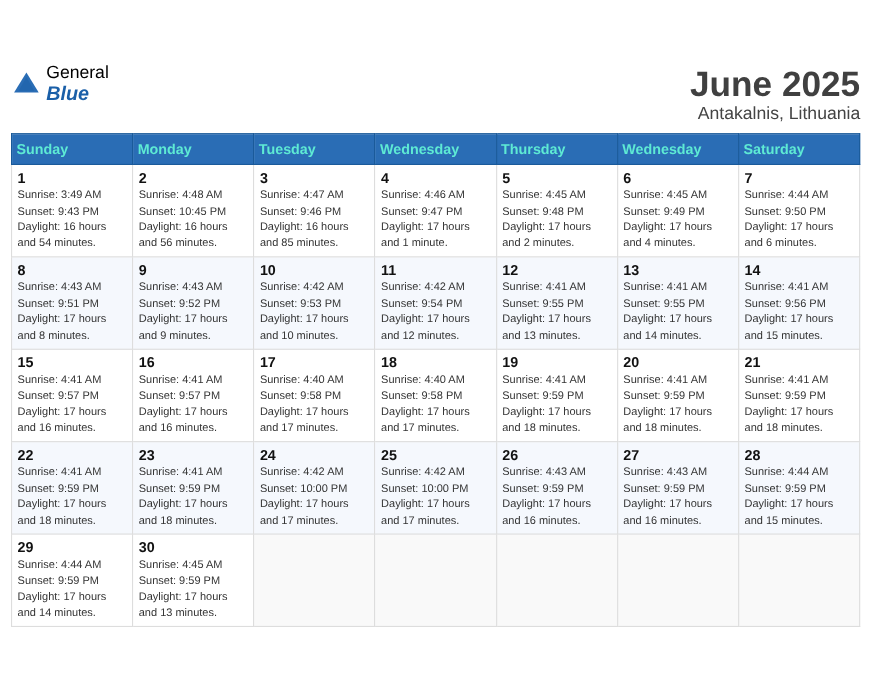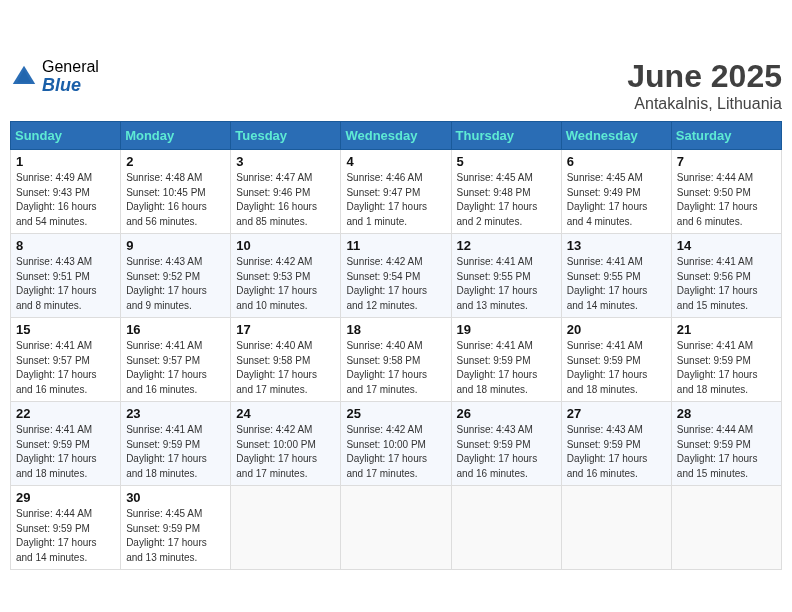--- a/index.html
+++ b/index.html
@@ -125,21 +125,21 @@
         <th>Thursday</th>
         <th>Wednesday</th>
         <th>Saturday</th>
       </tr>
   </thead>
   <tbody id="calendar-body">
   <tr>
         <td>
         <span class="day-num">1</span>
         <div class="day-info">
-          <span>Sunrise: 4:49 AM</span><br>
+          <span>Sunrise: 3:49 AM</span><br>
           <span>Sunset: 9:43 PM</span><br>
           <span>Daylight: 16 hours and 54 minutes.</span>
         </div>
       </td>
         <td>
         <span class="day-num">2</span>
         <div class="day-info">
           <span>Sunrise: 4:48 AM</span><br>
           <span>Sunset: 10:45 PM</span><br>
           <span>Daylight: 16 hours and 56 minutes.</span>

